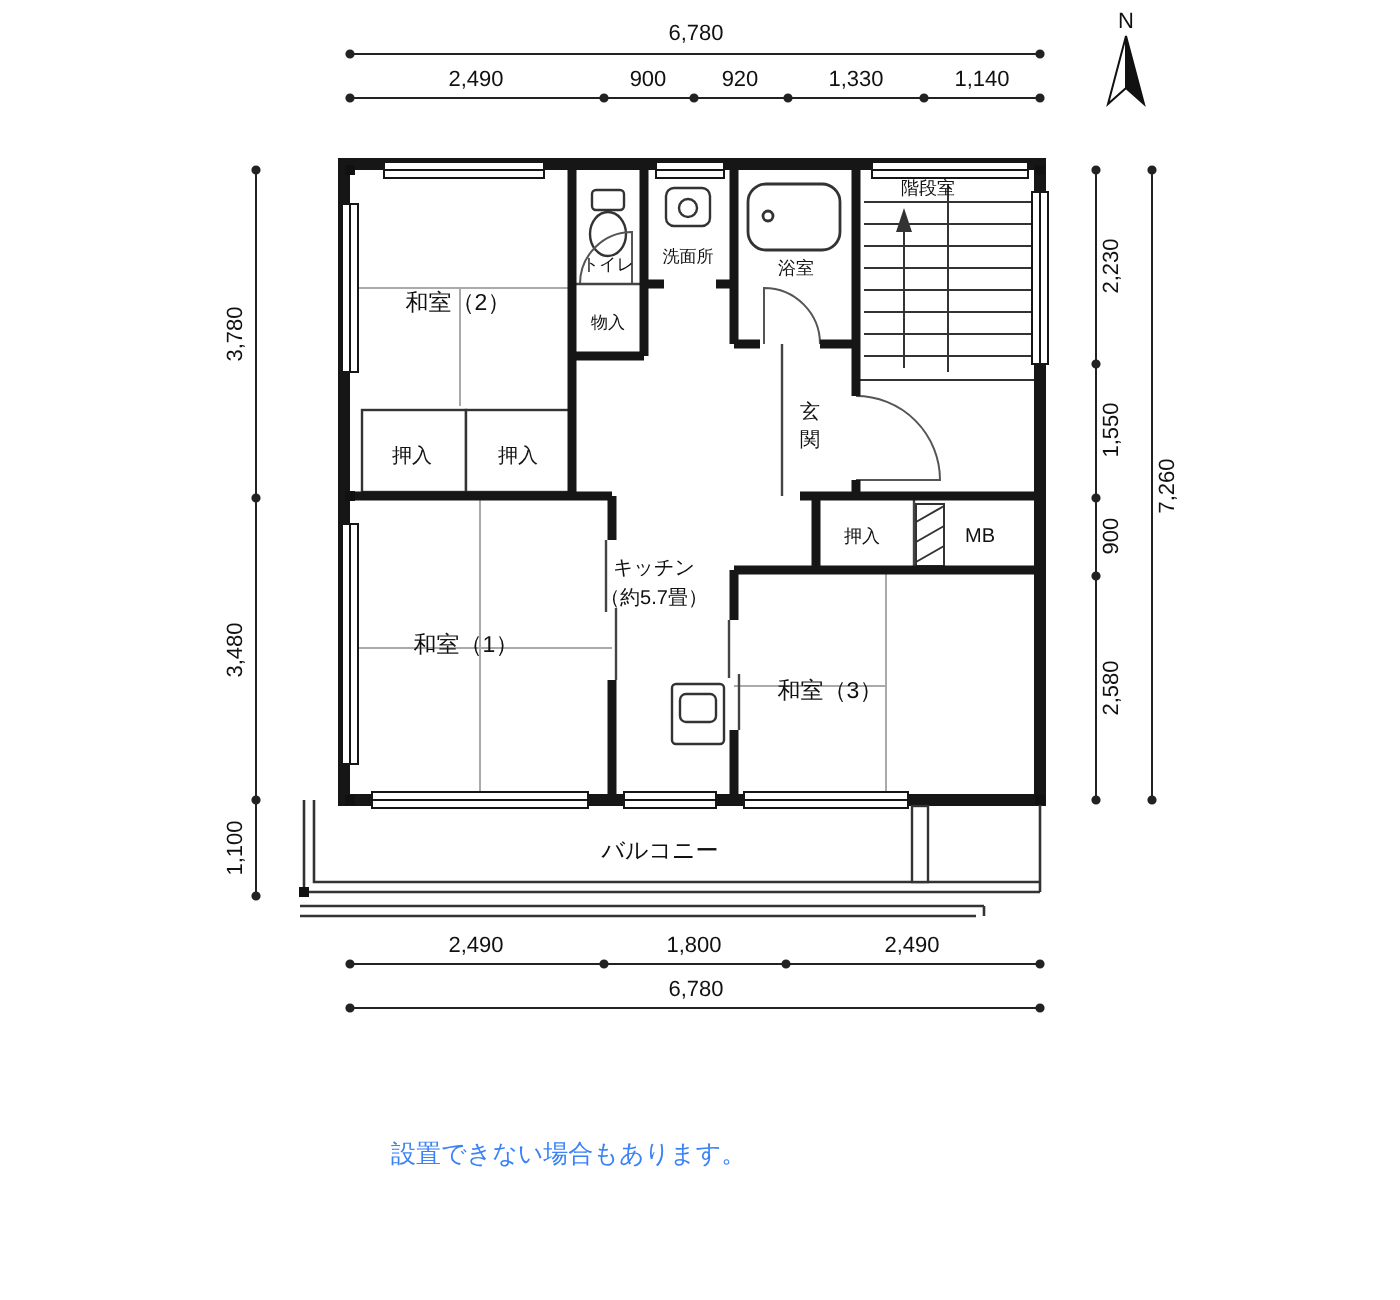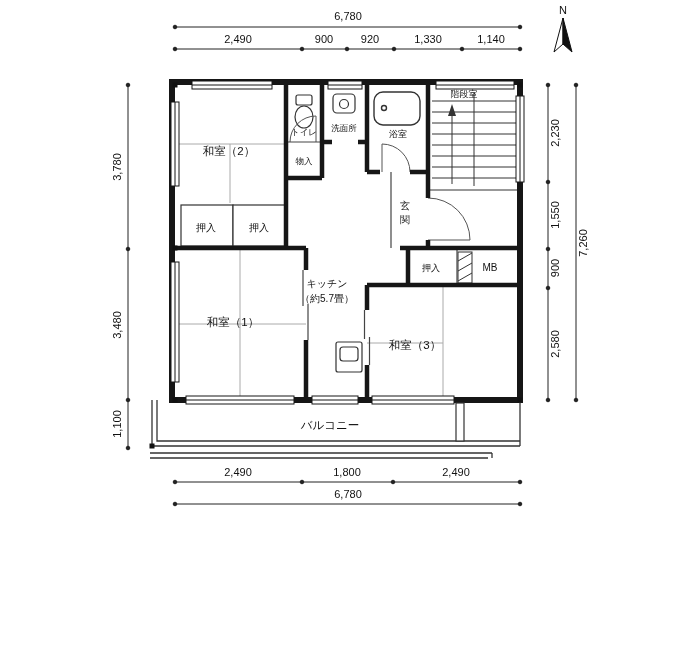--- a/index.html
+++ b/index.html
@@ -207,20 +207,21 @@
   <text class="mid" x="327" y="302" text-anchor="middle">（約5.7畳）</text>
   <text class="small" x="431" y="271" text-anchor="middle">押入</text>
   <text class="mid" x="490" y="271" text-anchor="middle">MB</text>
   <text class="room" x="233" y="326" text-anchor="middle">和室（1）</text>
   <text class="room" x="415" y="349" text-anchor="middle">和室（3）</text>
   <text class="room" x="330" y="429" text-anchor="middle">バルコニー</text>
 </svg>
 
   
   <div class="notes">
+    <div>　設置できない場合もあります。</div>
     
     
     
   </div>
 
   <div class="footer-id">30191_湖北台_3D_3K</div>
 
 </div>
 
 </body></html>

